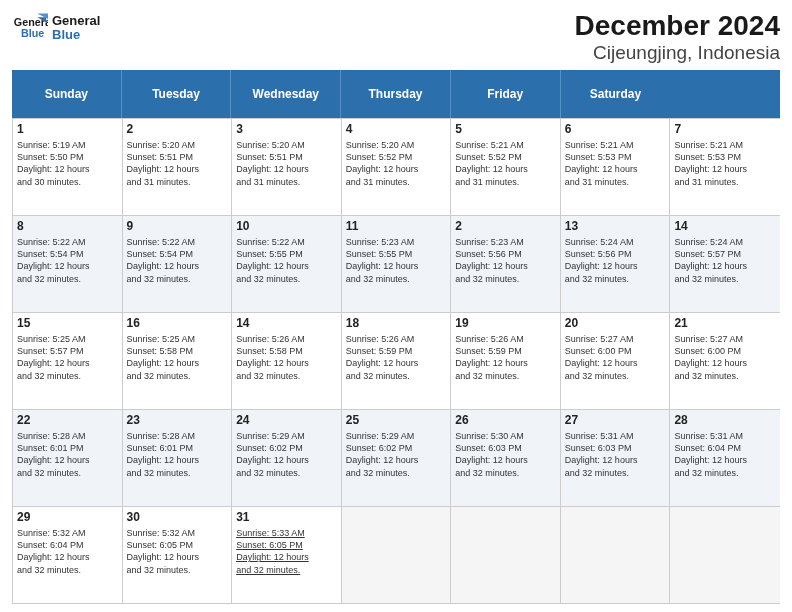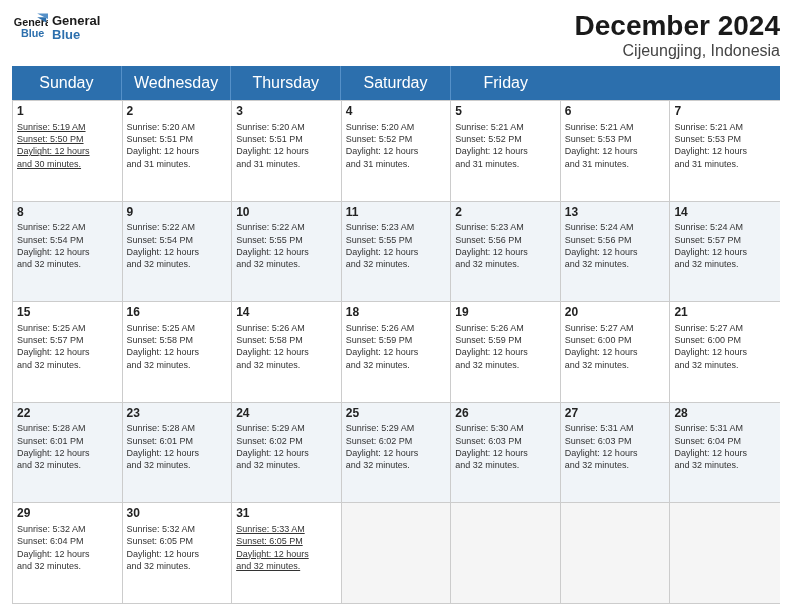--- a/index.html
+++ b/index.html
@@ -35,39 +35,39 @@
     .title-block {
       text-align: right;
     }
     .month-title {
       font-size: 28px;
       font-weight: bold;
       color: #1a1a1a;
       text-align: right;
     }
     .location {
-      font-size: 16px;
+      font-size: 19px;
       color: #444;
     }
     .calendar {
       flex: 1;
       display: flex;
       flex-direction: column;
     }
     .cal-header {
       display: grid;
       grid-template-columns: repeat(7, 1fr);
       background: #2c6fad;
     }
     .cal-header-cell {
       color: #fff;
-      font-size: 16px;
-      font-weight: normal;
+      font-size: 12px;
+      font-weight: bold;
       text-align: center;
-      padding: 8px 2px;
+      padding: 17px 2px;
       border-right: 1px solid #5590c8;
     }
     .cal-header-cell:last-child { border-right: none; }
     .cal-body {
       flex: 1;
       display: grid;
       grid-template-rows: repeat(5, 1fr);
       border-left: 1px solid #ccc;
       border-bottom: 1px solid #ccc;
     }
@@ -120,29 +120,30 @@
     </div>
     <div class="title-block">
       <div class="month-title">December 2024</div>
       <div class="location">Cijeungjing, Indonesia</div>
     </div>
   </div>
   <div class="calendar">
     <div class="cal-header">
 
     <div class="cal-header-cell">Sunday</div>
+        <div class="cal-header-cell">Tuesday</div>
         <div class="cal-header-cell">Wednesday</div>
         <div class="cal-header-cell">Thursday</div>
+        <div class="cal-header-cell">Friday</div>
         <div class="cal-header-cell">Saturday</div>
-        <div class="cal-header-cell">Friday</div>
       </div>
     <div class="cal-body">
 
     <div class="cal-row">
-          <div class="cal-cell"><span class="day-num">1</span><span class="info" style="white-space: pre-line; text-decoration: underline;">Sunrise: 5:19 AM
+          <div class="cal-cell"><span class="day-num">1</span><span class="info" style="white-space: pre-line;">Sunrise: 5:19 AM
 Sunset: 5:50 PM
 Daylight: 12 hours
 and 30 minutes.</span></div>
           <div class="cal-cell"><span class="day-num">2</span><span class="info" style="white-space: pre-line;">Sunrise: 5:20 AM
 Sunset: 5:51 PM
 Daylight: 12 hours
 and 31 minutes.</span></div>
           <div class="cal-cell"><span class="day-num">3</span><span class="info" style="white-space: pre-line;">Sunrise: 5:20 AM
 Sunset: 5:51 PM
 Daylight: 12 hours

